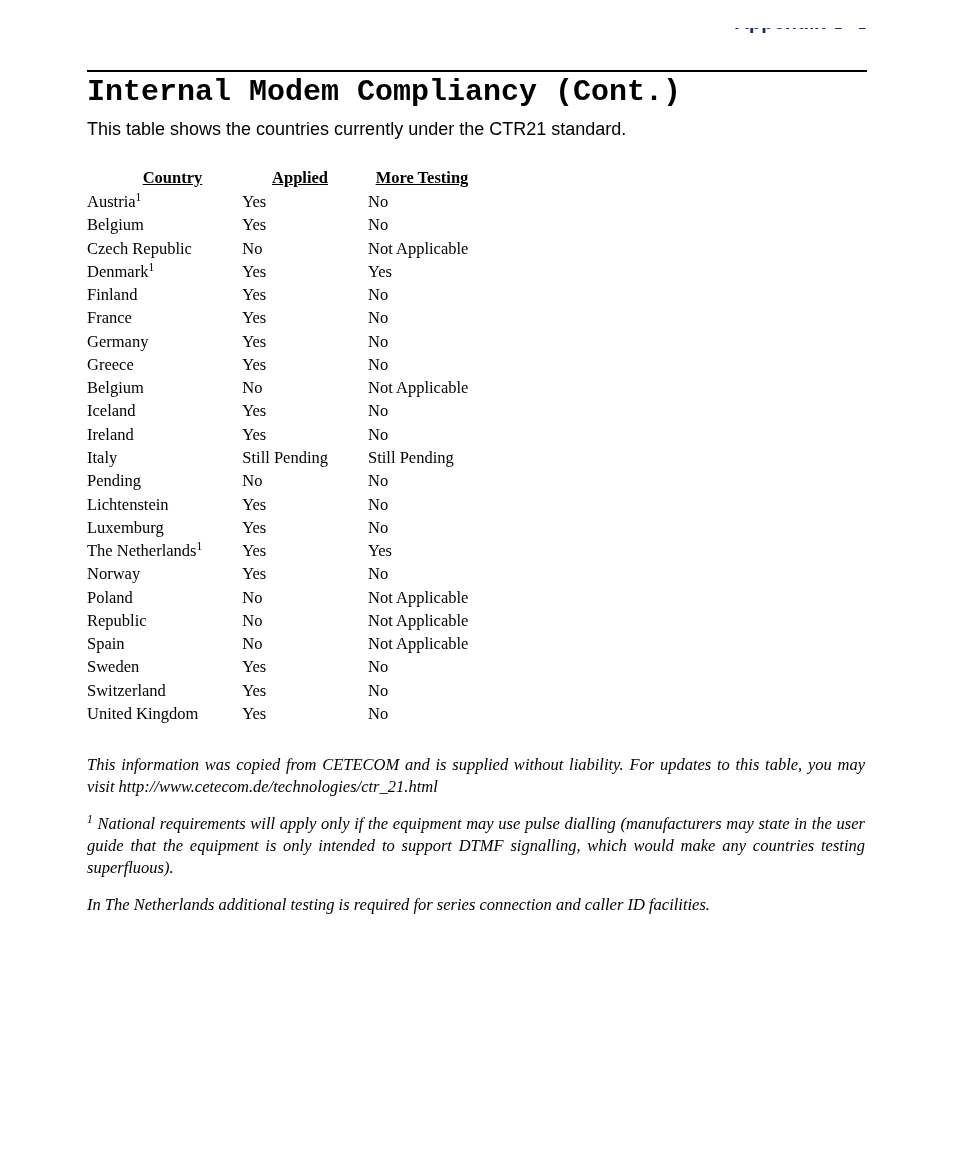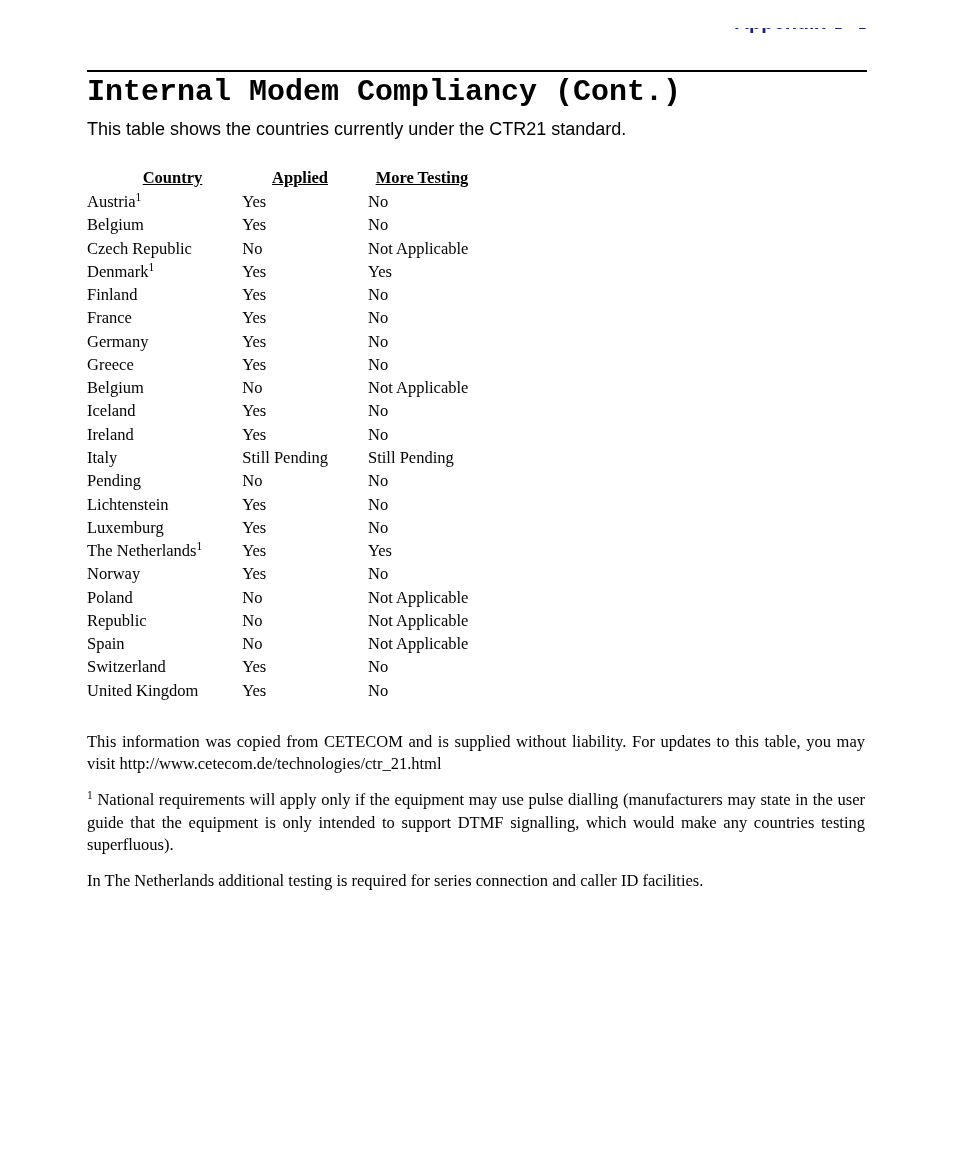--- a/index.html
+++ b/index.html
@@ -69,20 +69,21 @@
     vertical-align: baseline;
   }
   sup {
     font-size: 0.7em;
     vertical-align: super;
     line-height: 0;
   }
   p.body {
     text-align: justify;
     margin: 0 2px 14px 0;
+    font-style: italic;
   }
 </style>
 </head>
 <body>
 
 <div class="appendix-row">
   <span class="appendix-word">Appendix</span>
   <span class="appendix-letter">A</span>
 </div>
 <div class="header-line"></div>
@@ -202,20 +203,25 @@
         <td>Republic</td>
         <td>No</td>
         <td>Not Applicable</td>
       </tr>
       <tr>
         <td>Spain</td>
         <td>No</td>
         <td>Not Applicable</td>
       </tr>
       <tr>
+        <td>Sweden</td>
+        <td>Yes</td>
+        <td>No</td>
+      </tr>
+      <tr>
         <td>Switzerland</td>
         <td>Yes</td>
         <td>No</td>
       </tr>
       <tr>
         <td>United Kingdom</td>
         <td>Yes</td>
         <td>No</td>
       </tr>
     </tbody>

